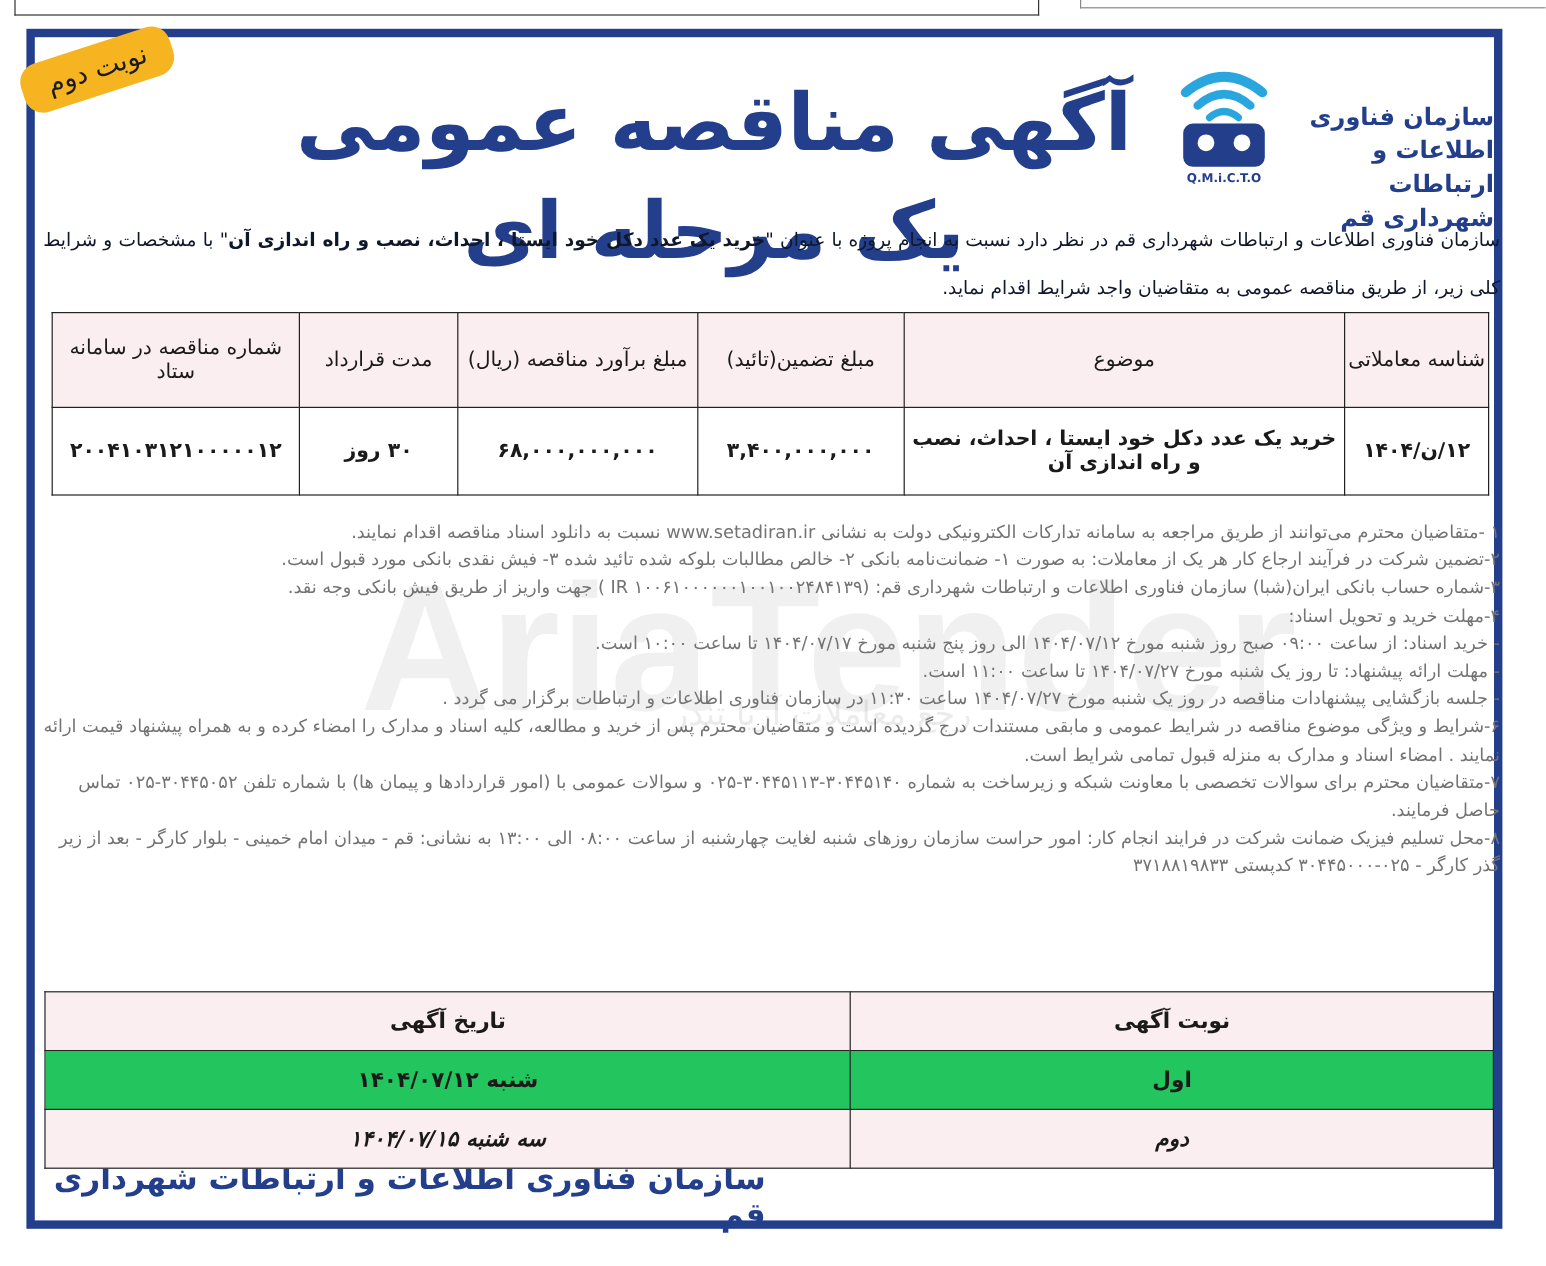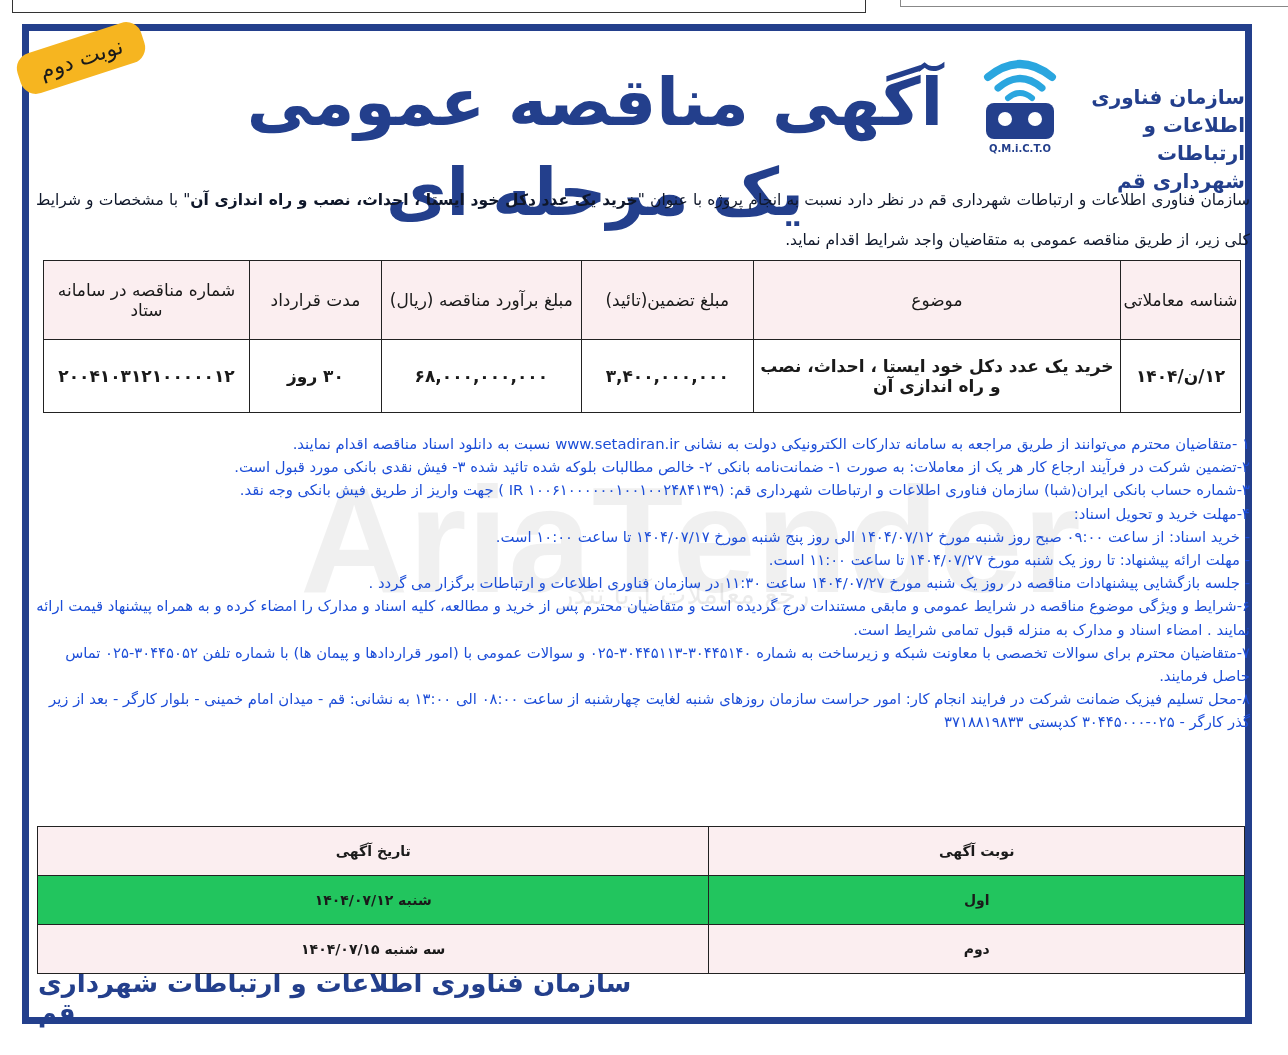--- a/index.html
+++ b/index.html
@@ -34,32 +34,32 @@
     }
     .intro b { font-weight:bold; }
     table.main {
       position:absolute; left:43px; top:260px; width:1198px; border-collapse:collapse; direction:rtl;
     }
     table.main th, table.main td { border:1px solid #222; text-align:center; font-size:17px; }
     table.main th { background:#fbeef0; height:76px; font-weight:normal; }
     table.main td { height:70px; font-weight:bold; }
     .items {
       position:absolute; left:36px; top:432px; width:1214px; direction:rtl; text-align:right;
-      font-size:14.8px; line-height:23.2px; color:#1d4ed8;
+      font-size:14.8px; line-height:23.2px; color:#737373;
     }
     .items div { margin:0; }
     table.dates {
       position:absolute; left:37px; top:826px; width:1208px; border-collapse:collapse; direction:rtl;
     }
-    table.dates th, table.dates td { border:1px solid #222; text-align:center; font-size:14px; font-weight:bold; }
+    table.dates th, table.dates td { border:1px solid #222; text-align:center; font-size:18px; font-weight:bold; }
     table.dates th { background:#fbeef0; height:46px; }
     table.dates tr.r1 td { background:#22c55e; height:46px; }
-    table.dates tr.r2 td { background:#fbeef0; height:46px; }
+    table.dates tr.r2 td { background:#fbeef0; height:46px;font-style:italic; }
     .footer {
-      position:absolute; left:38px; top:968px; width:600px; direction:rtl; text-align:left;
+      position:absolute; left:38px; top:968px; width:600px; direction:rtl; text-align:right;
       font-weight:bold; font-size:26px; color:#233f8c;
     }
     .watermark {
       position:absolute; left:300px; top:450px; width:560px; height:180px; z-index:0;
       font-size:150px; font-weight:bold; color:rgba(0,0,0,0.06); font-family:"Liberation Sans", sans-serif;
       pointer-events:none; line-height:180px;
     }
     .watermark-sub {
       position:absolute; left:560px; top:578px; font-size:28px; color:rgba(0,0,0,0.08); direction:rtl; pointer-events:none;
     }

